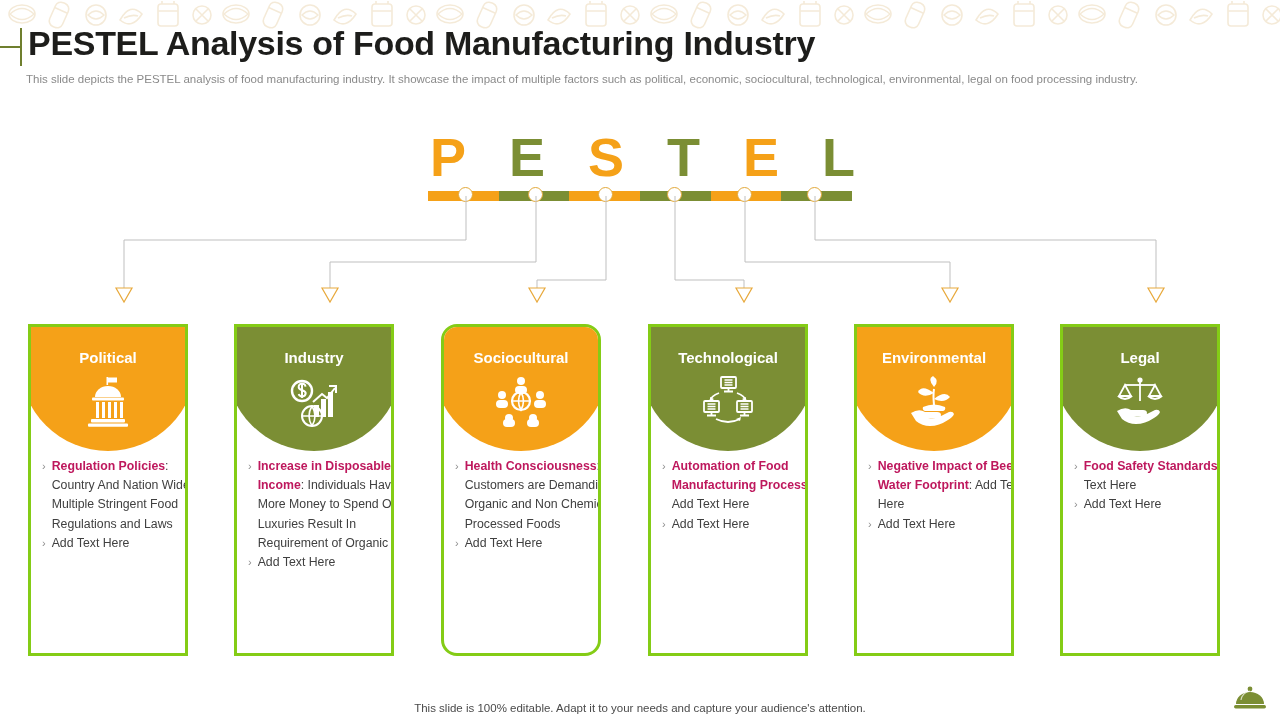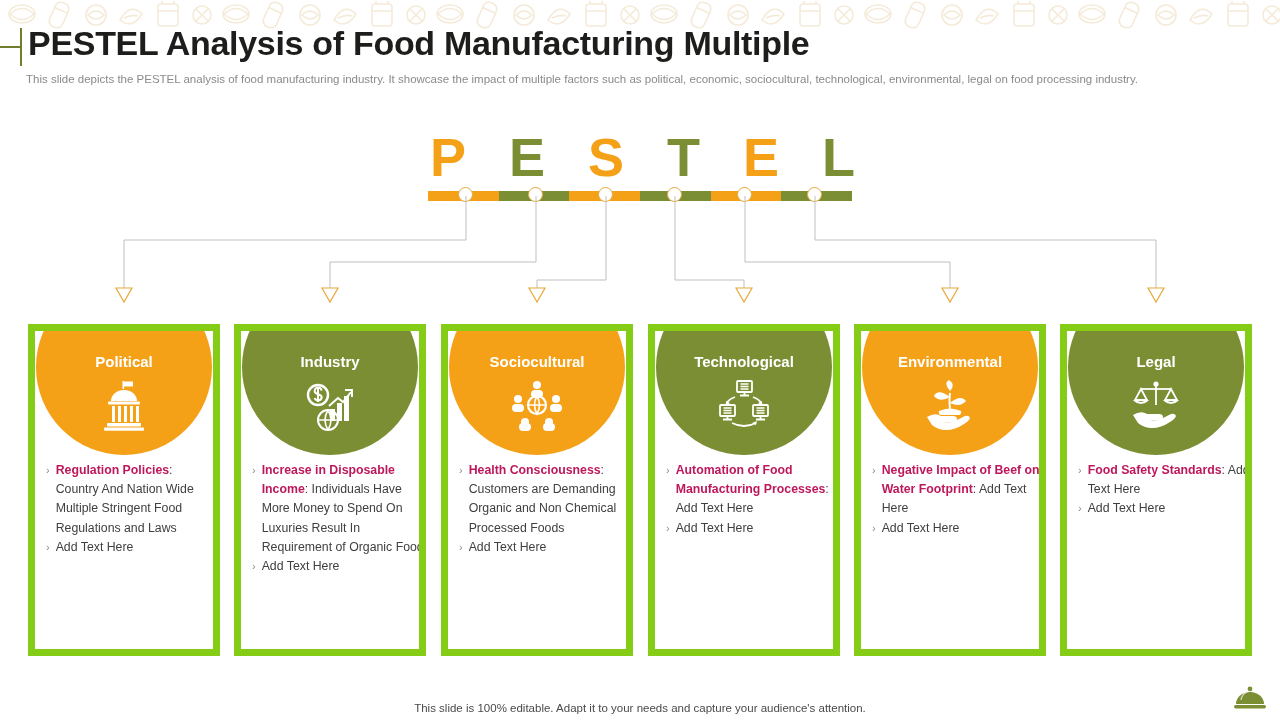--- a/index.html
+++ b/index.html
@@ -57,22 +57,22 @@
     position:absolute;top:0;width:15px;height:15px;border-radius:50%;
     background:#ffffff;border:1px solid #e2a93b;box-sizing:border-box;
   }
 
   
   .connectors{position:absolute;left:0;top:196px;width:1280px;height:118px;}
 
   
   .cards{position:absolute;left:0;top:324px;width:1280px;height:334px;}
   .card{
-    position:absolute;top:0;width:192px;height:332px;
-    border:7px solid #84cc16;background:#ffffff;box-sizing:border-box;
+    position:absolute;top:0;width:160px;height:332px;
+    border:3px solid #84cc16;background:#ffffff;box-sizing:border-box;
     overflow:hidden;
   }
   .card-circle{
     position:absolute;left:50%;transform:translateX(-50%);
     top:-52px;width:176px;height:176px;border-radius:50%;
   }
   .card-head{
     position:absolute;left:0;top:22px;width:100%;text-align:center;
     font-size:15px;font-weight:bold;color:#ffffff;
   }
@@ -125,21 +125,21 @@
         <use href="#motif" x="642"></use>
         <use href="#motif" x="856"></use>
         <use href="#motif" x="1070"></use>
         <use href="#motif" x="-214"></use>
       </g>
     </svg>
   </div>
 
   <div class="title-accent"></div>
   <div class="title-accent2"></div>
-  <div class="page-title" style="color: rgb(29, 29, 27);">PESTEL Analysis of Food Manufacturing Multiple</div>
+  <div class="page-title" style="color: rgb(29, 29, 27);">PESTEL Analysis of Food Manufacturing Industry</div>
   <div class="page-subtitle" style="color: rgb(138, 138, 138);">This slide depicts the PESTEL analysis of food manufacturing industry. It showcase the impact of multiple factors such as political, economic, sociocultural, technological, environmental,  legal on food processing industry.</div>
 
   <div class="pestel-letters">
     <span class="ltr" style="color: rgb(245, 161, 24);">P</span>
     <span class="ltr" style="color: rgb(123, 142, 52);">E</span>
     <span class="ltr" style="color: rgb(245, 161, 24);">S</span>
     <span class="ltr" style="color: rgb(123, 142, 52);">T</span>
     <span class="ltr" style="color: rgb(245, 161, 24);">E</span>
     <span class="ltr" style="color: rgb(123, 142, 52);">L</span>
   </div>
@@ -227,21 +227,21 @@
           <div class="bullet">
             <span class="chev">›</span>
             <span class="btext"><b>Increase in Disposable Income</b><span>: Individuals Have More Money to Spend On Luxuries Result In Requirement of Organic Food</span></span>
           </div>
           <div class="bullet">
             <span class="chev">›</span>
             <span class="btext"><span>Add Text Here</span></span>
           </div>
         </div>
       </div>
-      <div class="card" style="left: 441px;">
+      <div class="card" style="left: 441px; border-radius: 16px;">
         <div class="card-circle" style="background: rgb(245, 161, 24);"></div>
         <div class="card-head">Sociocultural</div>
         <div class="card-icon"><svg viewBox="0 0 54 52" xmlns="http://www.w3.org/2000/svg" fill="#fff">
       <circle cx="27" cy="26" r="9" fill="none" stroke="#fff" stroke-width="2.2"></circle>
       <path d="M18 26 h18 M27 17 q5 9 0 18 q-5 -9 0 -18" fill="none" stroke="#fff" stroke-width="1.6"></path>
       <g>
         <circle cx="27" cy="6" r="4"></circle>
               <rect x="21" y="11" width="12" height="8" rx="4"></rect>
         <circle cx="8" cy="20" r="4"></circle>
               <rect x="2" y="25" width="12" height="8" rx="4"></rect>

